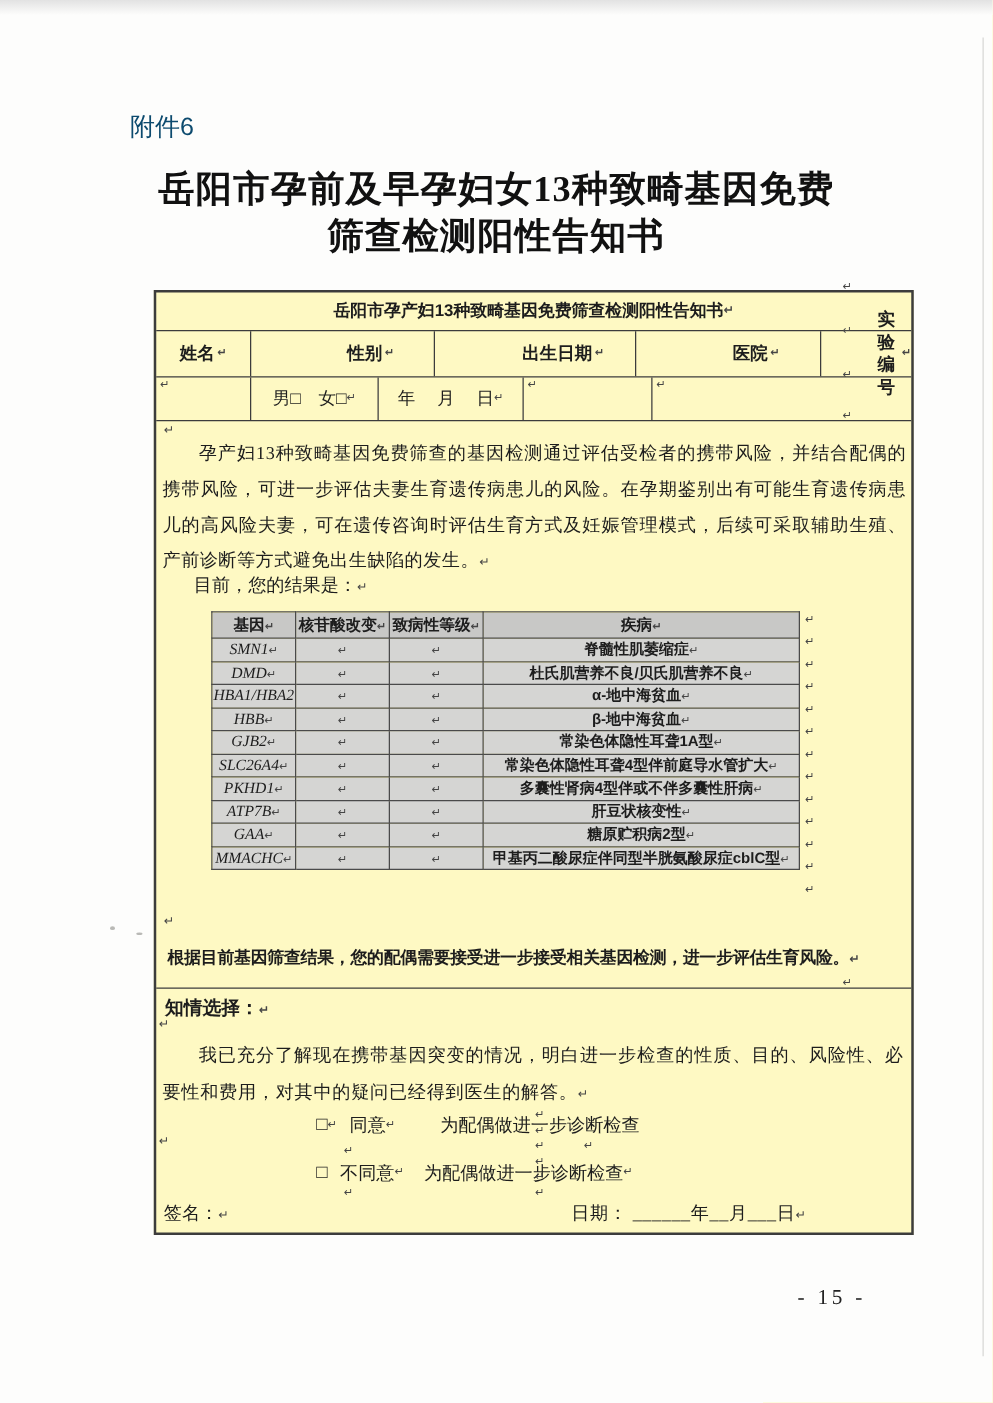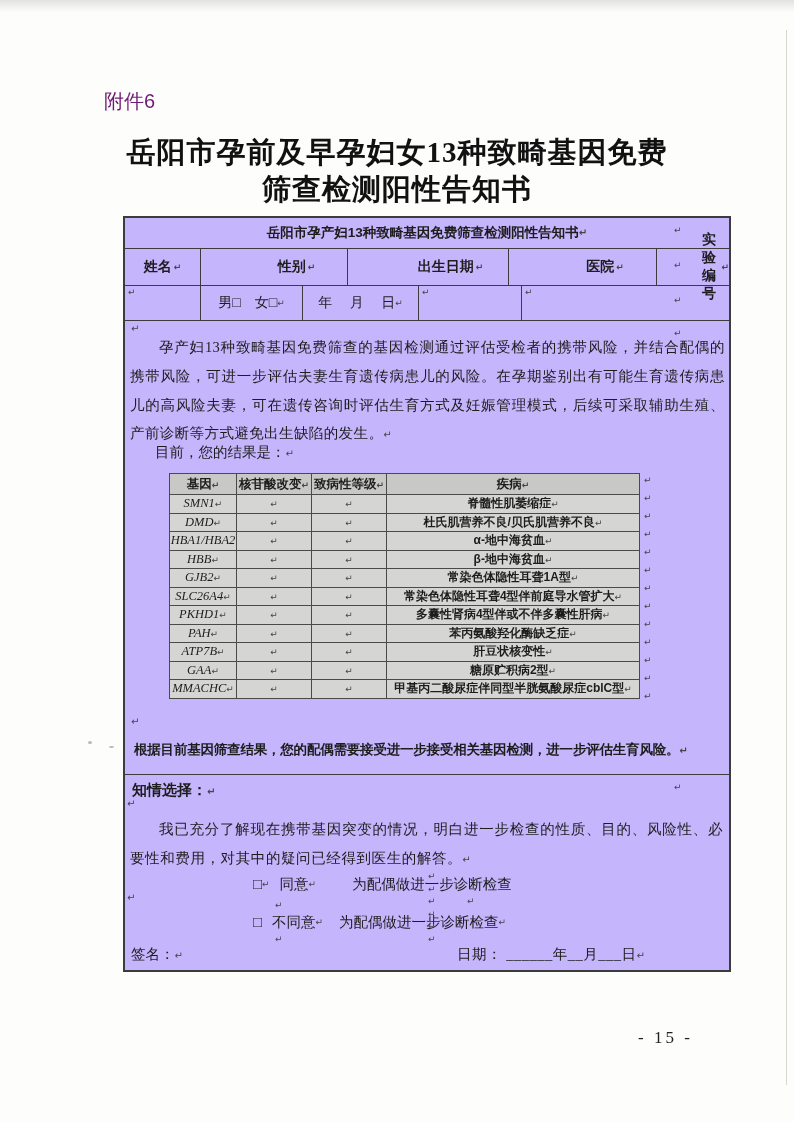--- a/index.html
+++ b/index.html
@@ -7,30 +7,30 @@
     width:794px;height:1122px;position:relative;overflow:hidden;
     background:#fdfdfc;color:#1d1d1d;
     font-family:"Liberation Serif","DejaVu Serif",serif;
   }
   .scan-top{position:absolute;top:0;left:0;right:0;height:12px;
     background:linear-gradient(#e2e2e2,#fdfdfc);}
   .scan-right{position:absolute;top:30px;right:7px;width:1px;height:1055px;background:#d7d7d5;}
   .smudge{position:absolute;background:#b9b9b6;border-radius:50%;}
 
   .attachment{position:absolute;left:104px;top:88px;font-size:20px;
-    font-family:"Liberation Sans","DejaVu Sans",sans-serif;color:#701a75;}
+    font-family:"Liberation Sans","DejaVu Sans",sans-serif;color:#0c4a6e;}
   .doc-title{position:absolute;left:0;right:0;top:134px;text-align:center;
     font-size:29px;line-height:37px;font-weight:bold;color:#111;letter-spacing:1px;}
 
   .pc{font-family:"DejaVu Sans",sans-serif;font-size:10px;color:#454545;line-height:1;}
   .pc.sm{font-size:9px;}
 
   
-  .form{position:absolute;left:123px;top:216px;width:608px;height:756px;
-    border:2px solid #3c3c3c;background:#c4b5fd;display:flex;flex-direction:column;
+  .form{position:absolute;left:123px;top:232px;width:608px;height:756px;
+    border:2px solid #3c3c3c;background:#fef9c3;display:flex;flex-direction:column;
     box-sizing:border-box;}
   .row{display:flex;box-sizing:border-box;}
   .r-title{height:31px;border-bottom:1px solid #3c3c3c;align-items:center;justify-content:center;
     font-family:"Liberation Sans","DejaVu Sans",sans-serif;font-weight:bold;font-size:13.5px;}
   .r-fields{height:37px;border-bottom:1px solid #3c3c3c;gap:45px;}
   .r-values{height:35px;border-bottom:1px solid #3c3c3c;}
   .cell{border-right:1px solid #3c3c3c;box-sizing:border-box;display:flex;
     align-items:center;justify-content:center;position:relative;}
   .cell:last-child{border-right:none;}
   .c1{width:76px;} .c2{width:102px;} .c3{width:116px;} .c4{width:103px;} .c5{flex:1;}
@@ -211,26 +211,20 @@
             <td><span class="pc sm">↵</span></td>
             <td><span class="disease">常染色体隐性耳聋4型伴前庭导水管扩大</span><span class="pc sm">↵</span></td>
           </tr>
       <tr>
             <td><span class="gene-name">PKHD1</span><span class="pc sm">↵</span></td>
             <td><span class="pc sm">↵</span></td>
             <td><span class="pc sm">↵</span></td>
             <td><span class="disease">多囊性肾病4型伴或不伴多囊性肝病</span><span class="pc sm">↵</span></td>
           </tr>
       <tr>
-            <td><span class="gene-name">PAH</span><span class="pc sm">↵</span></td>
-            <td><span class="pc sm">↵</span></td>
-            <td><span class="pc sm">↵</span></td>
-            <td><span class="disease">苯丙氨酸羟化酶缺乏症</span><span class="pc sm">↵</span></td>
-          </tr>
-      <tr>
             <td><span class="gene-name">ATP7B</span><span class="pc sm">↵</span></td>
             <td><span class="pc sm">↵</span></td>
             <td><span class="pc sm">↵</span></td>
             <td><span class="disease">肝豆状核变性</span><span class="pc sm">↵</span></td>
           </tr>
       <tr>
             <td><span class="gene-name">GAA</span><span class="pc sm">↵</span></td>
             <td><span class="pc sm">↵</span></td>
             <td><span class="pc sm">↵</span></td>
             <td><span class="disease">糖原贮积病2型</span><span class="pc sm">↵</span></td>

